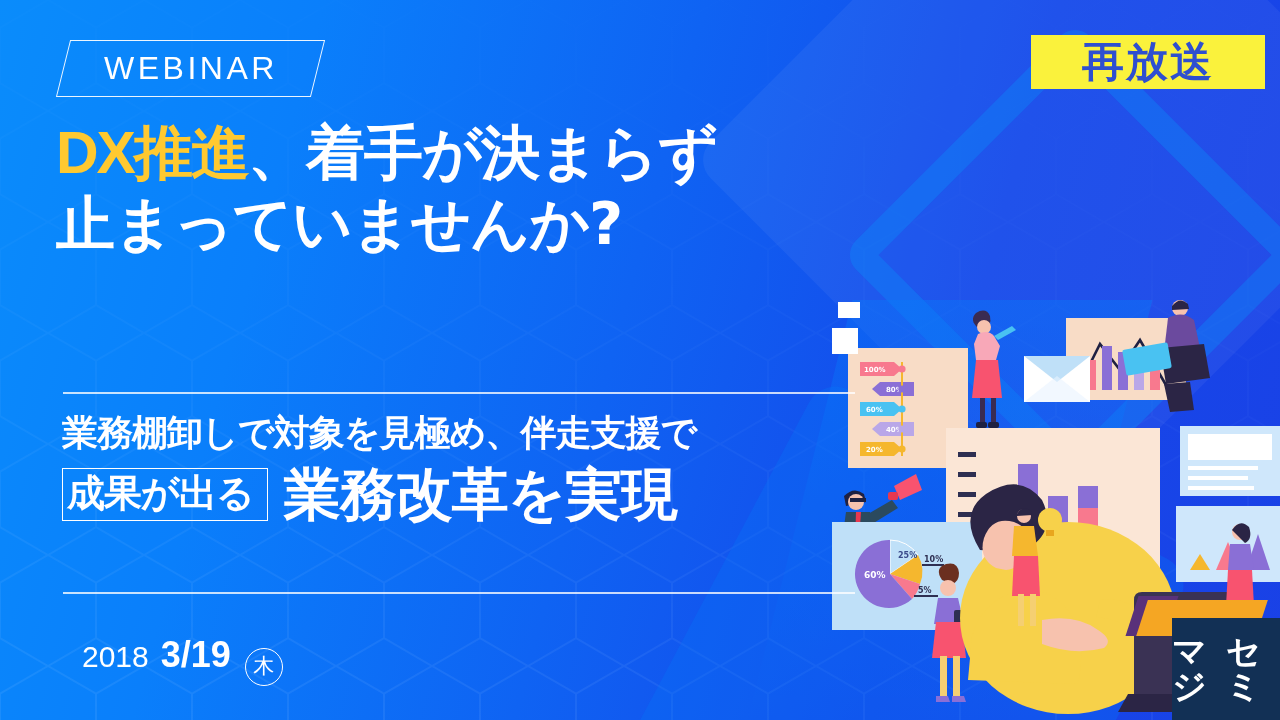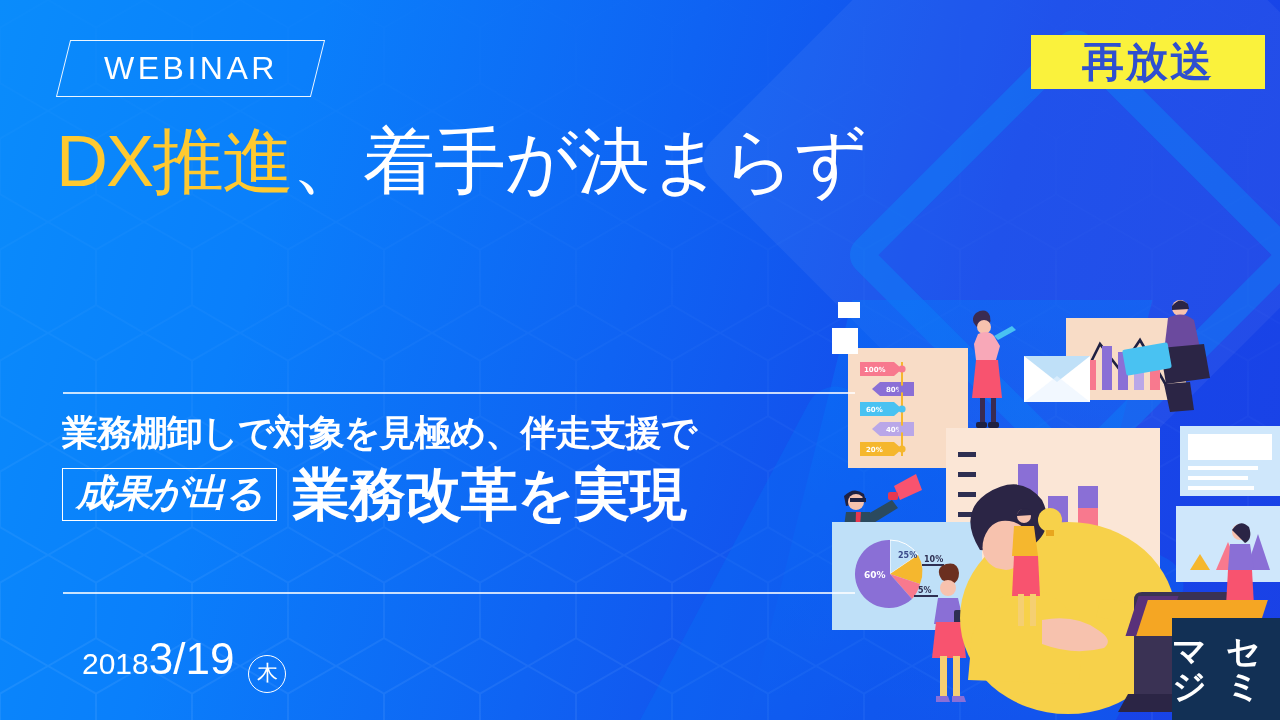--- a/index.html
+++ b/index.html
@@ -92,22 +92,22 @@
   }
 
   
   #headline {
     position: absolute;
     left: 56px; top: 118px;
     width: 1140px;
   }
   .hl-line {
     font-family: "DejaVu Sans", sans-serif;
-    font-weight: 400;
-    font-size: 72px;
+    font-weight: 700;
+    font-size: 59px;
     line-height: 1.20;
     color: #ffffff;
     white-space: nowrap;
     letter-spacing: -1px;
   }
   .hl-yellow { color: #ffc930; }
   .hl-latin { font-family: "Liberation Sans", sans-serif; letter-spacing: -2px; }
 
   
   .divider {
@@ -135,25 +135,24 @@
     letter-spacing: -1px;
   }
   .sub-line2 {
     display: flex;
     align-items: center;
     margin-top: 12px;
     white-space: nowrap;
   }
   #outcome-box {
     border: 1.8px solid #ffffff;
-    padding: 5px 13px 8px 13px;
+    padding: 5px 13px 8px 4px;
     margin-right: 16px;
     display: inline-flex;
     align-items: flex-start;
-    font-style: italic;
   }
   #outcome-box .lbl {
     font-family: "DejaVu Sans", sans-serif;
     font-weight: 700;
     font-size: 38px;
     line-height: 1;
     color: #ffffff;
     letter-spacing: -1px;
   }
   .sub-emph {
@@ -171,21 +170,21 @@
     left: 82px; top: 634px;
     display: flex;
     align-items: baseline;
     color: #ffffff;
     white-space: nowrap;
   }
   #date-year {
     font-size: 30px; font-weight: 400; letter-spacing: 0px;
   }
   #date-md {
-    font-size: 44px; font-weight: 400; margin-left: 0; letter-spacing: 0px;
+    font-size: 36px; font-weight: 700; margin-left: 12px; letter-spacing: 0px;
   }
   #weekday-circle {
     position: relative;
     display: inline-flex;
     align-items: center; justify-content: center;
     width: 38px; height: 38px;
     border: 1.6px solid #ffffff;
     border-radius: 50%;
     margin-left: 14px;
     transform: translateY(6px);
@@ -449,20 +448,21 @@
   <div id="webinar-badge">
     <span class="lbl">WEBINAR</span>
   </div>
 
   <div id="rebroadcast-badge">
     <span class="lbl">再放送</span>
   </div>
 
   <div id="headline">
     <div class="hl-line"><span class="hl-yellow hl-latin">DX推進</span><span>、着手が決まらず</span></div>
+    <div class="hl-line">止まっていませんか?</div>
   </div>
 
   <div class="divider" id="divider-top"></div>
   <div class="divider" id="divider-bottom"></div>
 
   <div id="subtitle">
     <div class="sub-line1">業務棚卸しで対象を見極め、伴走支援で</div>
     <div class="sub-line2">
       <span id="outcome-box">
         <span class="lbl">成果が出る</span>

